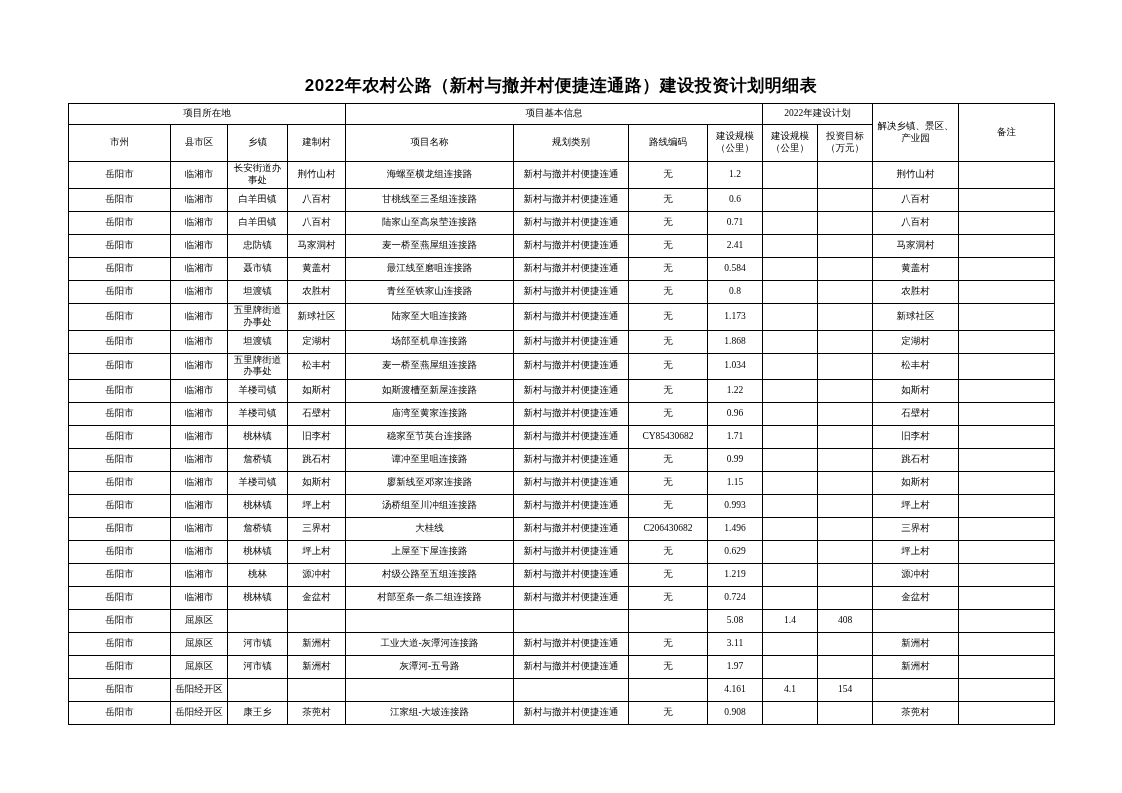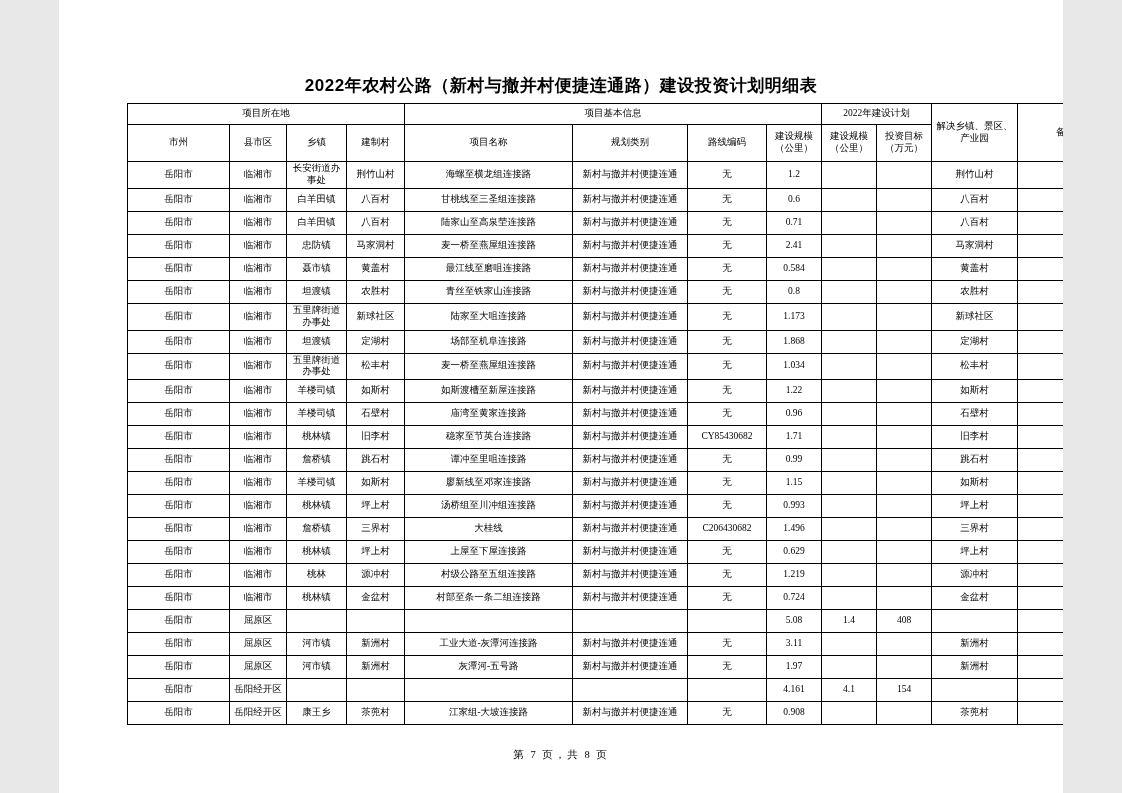--- a/index.html
+++ b/index.html
@@ -3,21 +3,21 @@
 <meta charset="utf-8">
 <style>
   html,body{margin:0;padding:0;}
   body{
     background:#e8e8e8;
     font-family:"Liberation Serif","DejaVu Serif",serif;
     -webkit-font-smoothing:antialiased;
   }
   .sheet{
     position:relative;
-    width:1004px;height:793px;
+    width:1122px;height:793px;
     background:#ffffff;
     margin:0 auto;
     overflow:hidden;
   }
   .doc-title{
     position:absolute;
     top:74px;left:0;right:0;
     text-align:center;
     font-family:"Liberation Sans","DejaVu Sans",sans-serif;
     font-weight:bold;
@@ -433,14 +433,13 @@
           <td>无</td>
           <td>0.908</td>
           <td></td>
           <td></td>
           <td>茶蔸村</td>
           <td></td>
         </tr>
       </tbody>
   </table>
 
-  <div class="page-footer">第 7 页，共 8 页</div>
 </div>
 
 </body></html>

